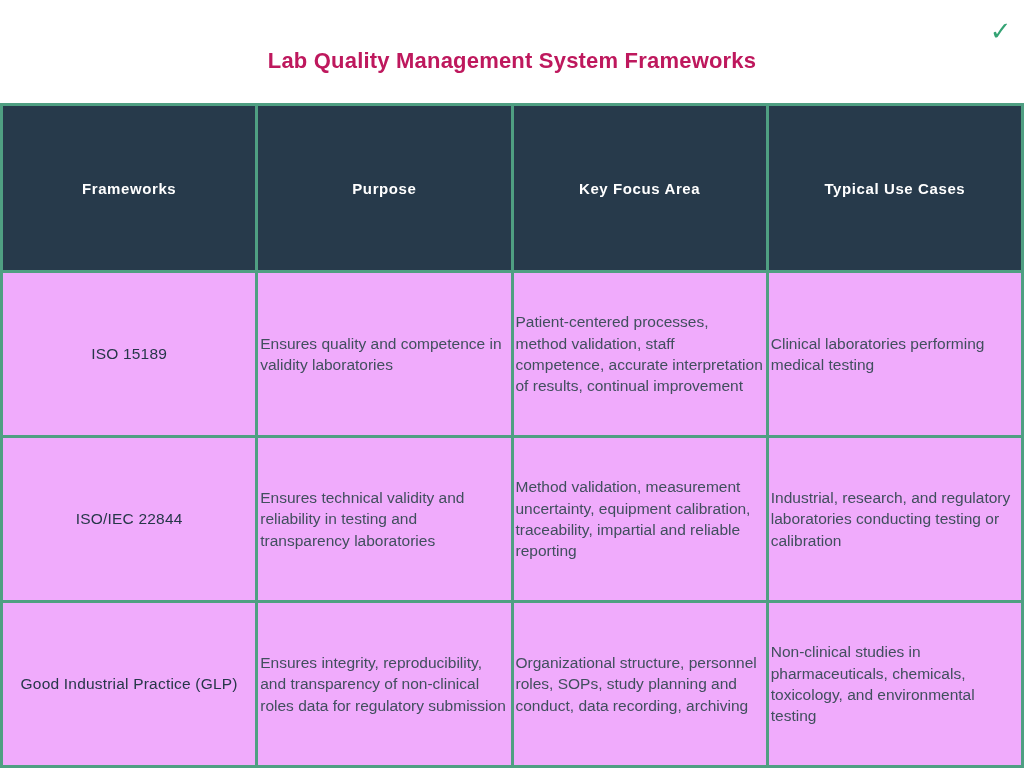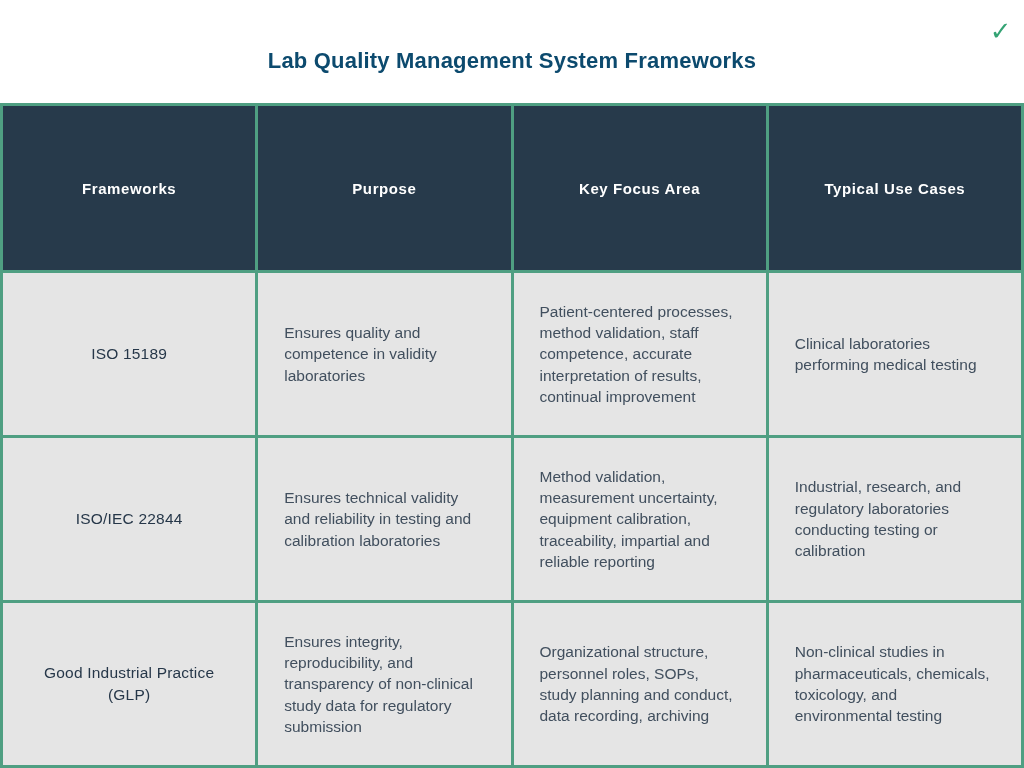--- a/index.html
+++ b/index.html
@@ -34,21 +34,21 @@
     margin-right: 1px;
   }
   .page-title {
     position: absolute;
     top: 48px;
     left: 0;
     width: 100%;
     text-align: center;
     font-size: 22px;
     font-weight: bold;
-    color: #0c4a6e;
+    color: #be185d;
     letter-spacing: 0.2px;
   }
   table.framework-table {
     position: absolute;
     top: 103px;
     left: 0;
     width: 1024px;
     height: 662px;
     border-collapse: collapse;
     table-layout: fixed;
@@ -62,25 +62,25 @@
     height: 167px;
     background: #273a4b;
     color: #ffffff;
     font-size: 15px;
     font-weight: bold;
     letter-spacing: 0.6px;
     text-align: center;
   }
   .framework-table td {
     height: 165px;
-    background: #e5e5e5;
+    background: #f0abfc;
     color: #414f5e;
     font-size: 15.5px;
     line-height: 1.38;
-    padding: 8px 26px;
+    padding: 8px 2px;
     text-align: left;
   }
   .framework-table td.framework-name {
     text-align: center;
     font-weight: normal;
     color: #263749;
     font-size: 15.5px;
     letter-spacing: 0.2px;
     line-height: 1.4;
   }
@@ -107,26 +107,26 @@
     </thead>
     <tbody>
       <tr>
         <td class="framework-name">ISO 15189</td>
         <td>Ensures quality and competence in validity laboratories</td>
         <td>Patient-centered processes, method validation, staff competence, accurate interpretation of results, continual improvement</td>
         <td>Clinical laboratories performing medical testing</td>
       </tr>
       <tr>
         <td class="framework-name">ISO/IEC 22844</td>
-        <td>Ensures technical validity and reliability in testing and calibration laboratories</td>
+        <td>Ensures technical validity and reliability in testing and transparency laboratories</td>
         <td>Method validation, measurement uncertainty, equipment calibration, traceability, impartial and reliable reporting</td>
         <td>Industrial, research, and regulatory laboratories conducting testing or calibration</td>
       </tr>
       <tr>
         <td class="framework-name">Good Industrial Practice (GLP)</td>
-        <td>Ensures integrity, reproducibility, and transparency of non-clinical study data for regulatory submission</td>
+        <td>Ensures integrity, reproducibility, and transparency of non-clinical roles data for regulatory submission</td>
         <td>Organizational structure, personnel roles, SOPs, study planning and conduct, data recording, archiving</td>
         <td>Non-clinical studies in pharmaceuticals, chemicals, toxicology, and environmental testing</td>
       </tr>
     </tbody>
   </table>
 
 </div>
 
 </body></html>

